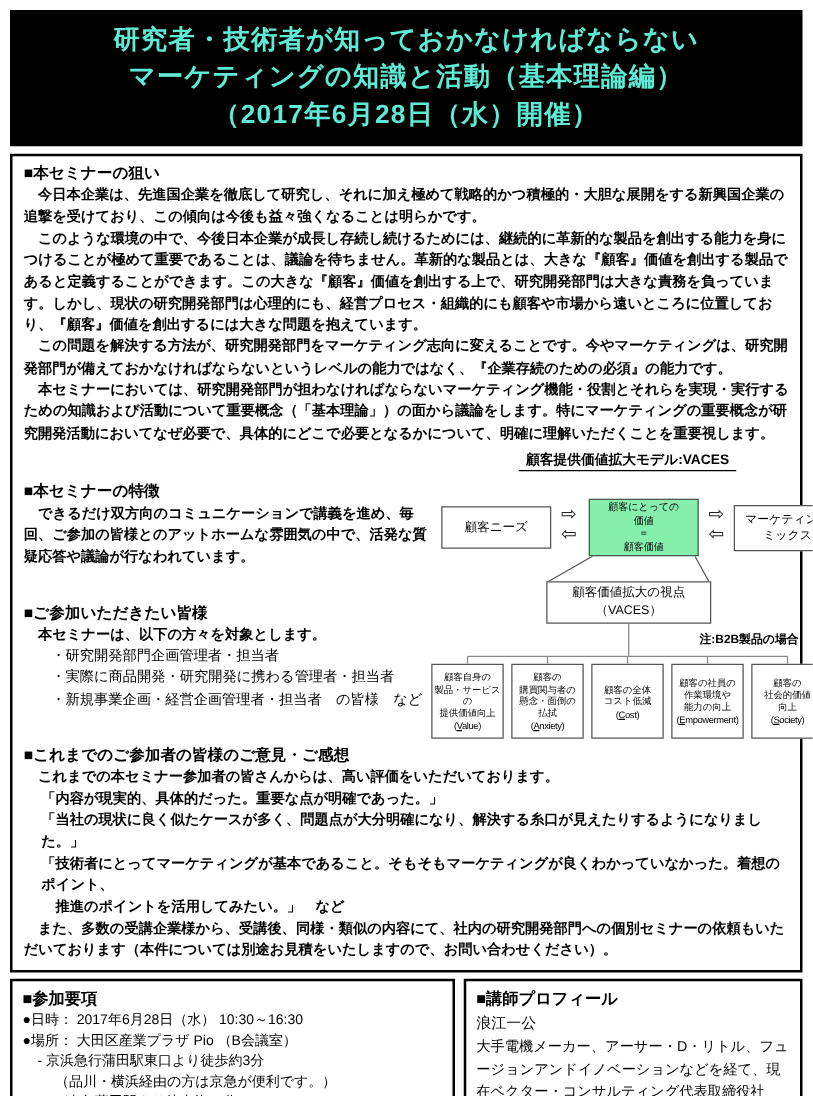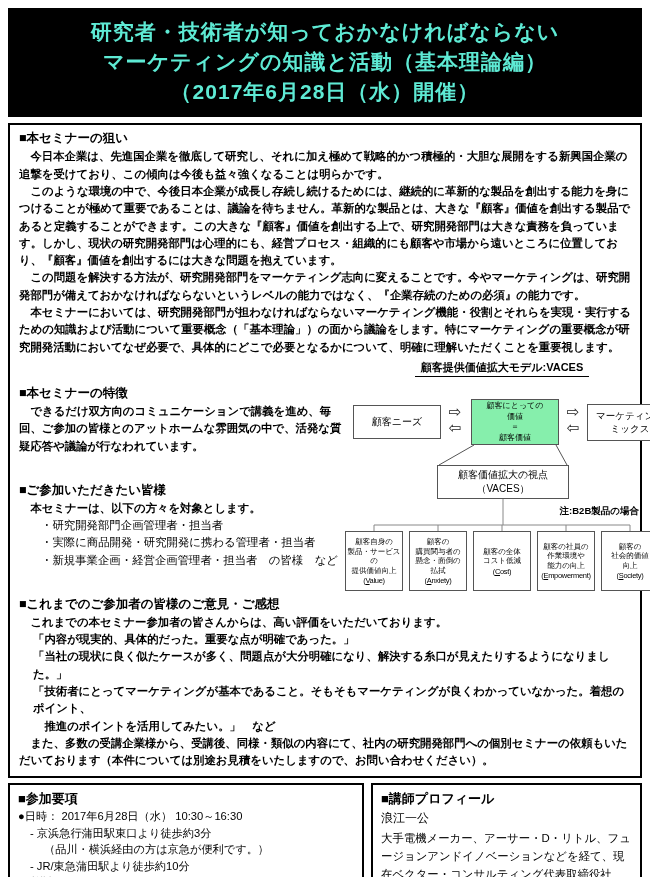--- a/index.html
+++ b/index.html
@@ -171,20 +171,21 @@
 　推進のポイントを活用してみたい。」　など</div>
       </div>
     <p class="body">　また、多数の受講企業様から、受講後、同様・類似の内容にて、社内の研究開発部門への個別セミナーの依頼もいただいております（本件については別途お見積をいたしますので、お問い合わせください）。</p>
   </section>
 
   <div class="bottom-row">
     <section class="info-box left">
       <h2 class="box-h">■参加要項</h2>
       <div id="part-lines">
           <div class="pline">●日時： 2017年6月28日（水） 10:30～16:30</div>
+          <div class="pline">●場所： 大田区産業プラザ Pio （B会議室）</div>
           <div class="pline ind1">- 京浜急行蒲田駅東口より徒歩約3分</div>
           <div class="pline ind2">（品川・横浜経由の方は京急が便利です。）</div>
           <div class="pline ind1">- JR/東急蒲田駅より徒歩約10分</div>
           <div class="pline">●受講料：</div>
         </div>
     </section>
 
     <section class="info-box right">
       <h2 class="box-h">■講師プロフィール</h2>
       <div class="prof-name">浪江一公</div>

